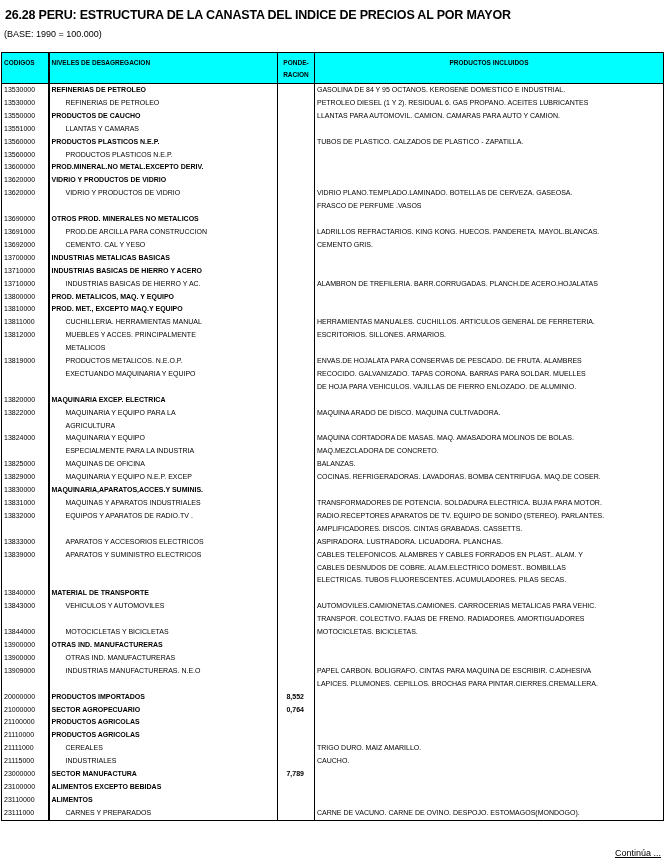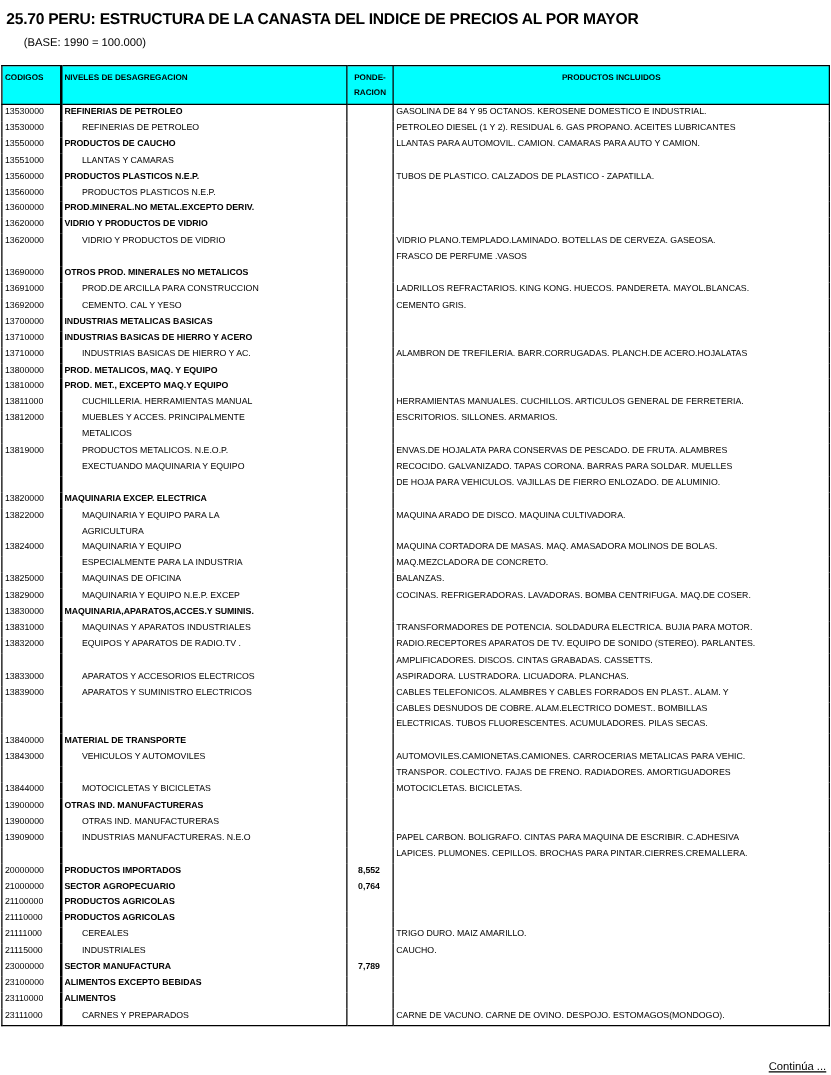--- a/index.html
+++ b/index.html
@@ -1,18 +1,18 @@
 <!DOCTYPE html>
 <html><head>
 <meta charset="utf-8">
 <style>
   html, body { margin: 0; padding: 0; background: #ffffff; }
   body { width: 665px; height: 860px; position: relative; overflow: hidden; font-family: "Liberation Sans", sans-serif; color: #000; }
   .title { position: absolute; left: 5px; top: 8px; font-size: 12.5px; font-weight: bold; letter-spacing: -0.2px; white-space: nowrap; }
-  .subtitle { position: absolute; left: 19px; top: 29px; font-size: 9px; white-space: nowrap; }
+  .subtitle { position: absolute; left: 4px; top: 29px; font-size: 9px; white-space: nowrap; }
   table.tbl { position: absolute; left: 1px; top: 52px; width: 662px; border-collapse: collapse; table-layout: fixed; font-size: 7px; line-height: 12.9px; }
   table.tbl col.c1 { width: 47px; }
   table.tbl col.c2 { width: 229px; }
   table.tbl col.c3 { width: 37px; }
   table.tbl col.c4 { width: 349px; }
   thead th { background: #00ffff; font-weight: bold; font-size: 6.5px; border: 1px solid #000; vertical-align: top; padding: 4px 2px 2px 2px; line-height: 12px; }
   thead th.h1, thead th.h2 { text-align: left; }
   thead th.h3, thead th.h4 { text-align: center; }
   thead th.h2 { border-left: 2px solid #000; }
   tbody td { padding: 0 2px; vertical-align: top; white-space: nowrap; overflow: hidden; }
@@ -21,21 +21,21 @@
   tbody td.pond { border-left: 1px solid #000; text-align: right; padding-right: 10px; }
   tbody td.prod { border-left: 1px solid #000; border-right: 1px solid #000; }
   tbody tr:last-child td { border-bottom: 1px solid #000; }
   .bold { font-weight: bold; }
   .ind { padding-left: 16px; }
   .note { position: absolute; right: 4px; top: 848px; font-size: 9px; white-space: nowrap; text-decoration: underline; }
 </style>
 </head>
 <body>
 
-<div class="title">25.70  PERU: ESTRUCTURA DE LA CANASTA DEL INDICE DE PRECIOS AL POR MAYOR</div>
+<div class="title">26.28  PERU: ESTRUCTURA DE LA CANASTA DEL INDICE DE PRECIOS AL POR MAYOR</div>
 <div class="subtitle">(BASE: 1990 = 100.000)</div>
 
 <table class="tbl">
   <colgroup>
       <col class="c1">
       <col class="c2">
       <col class="c3">
       <col class="c4">
     </colgroup>
   <thead>

